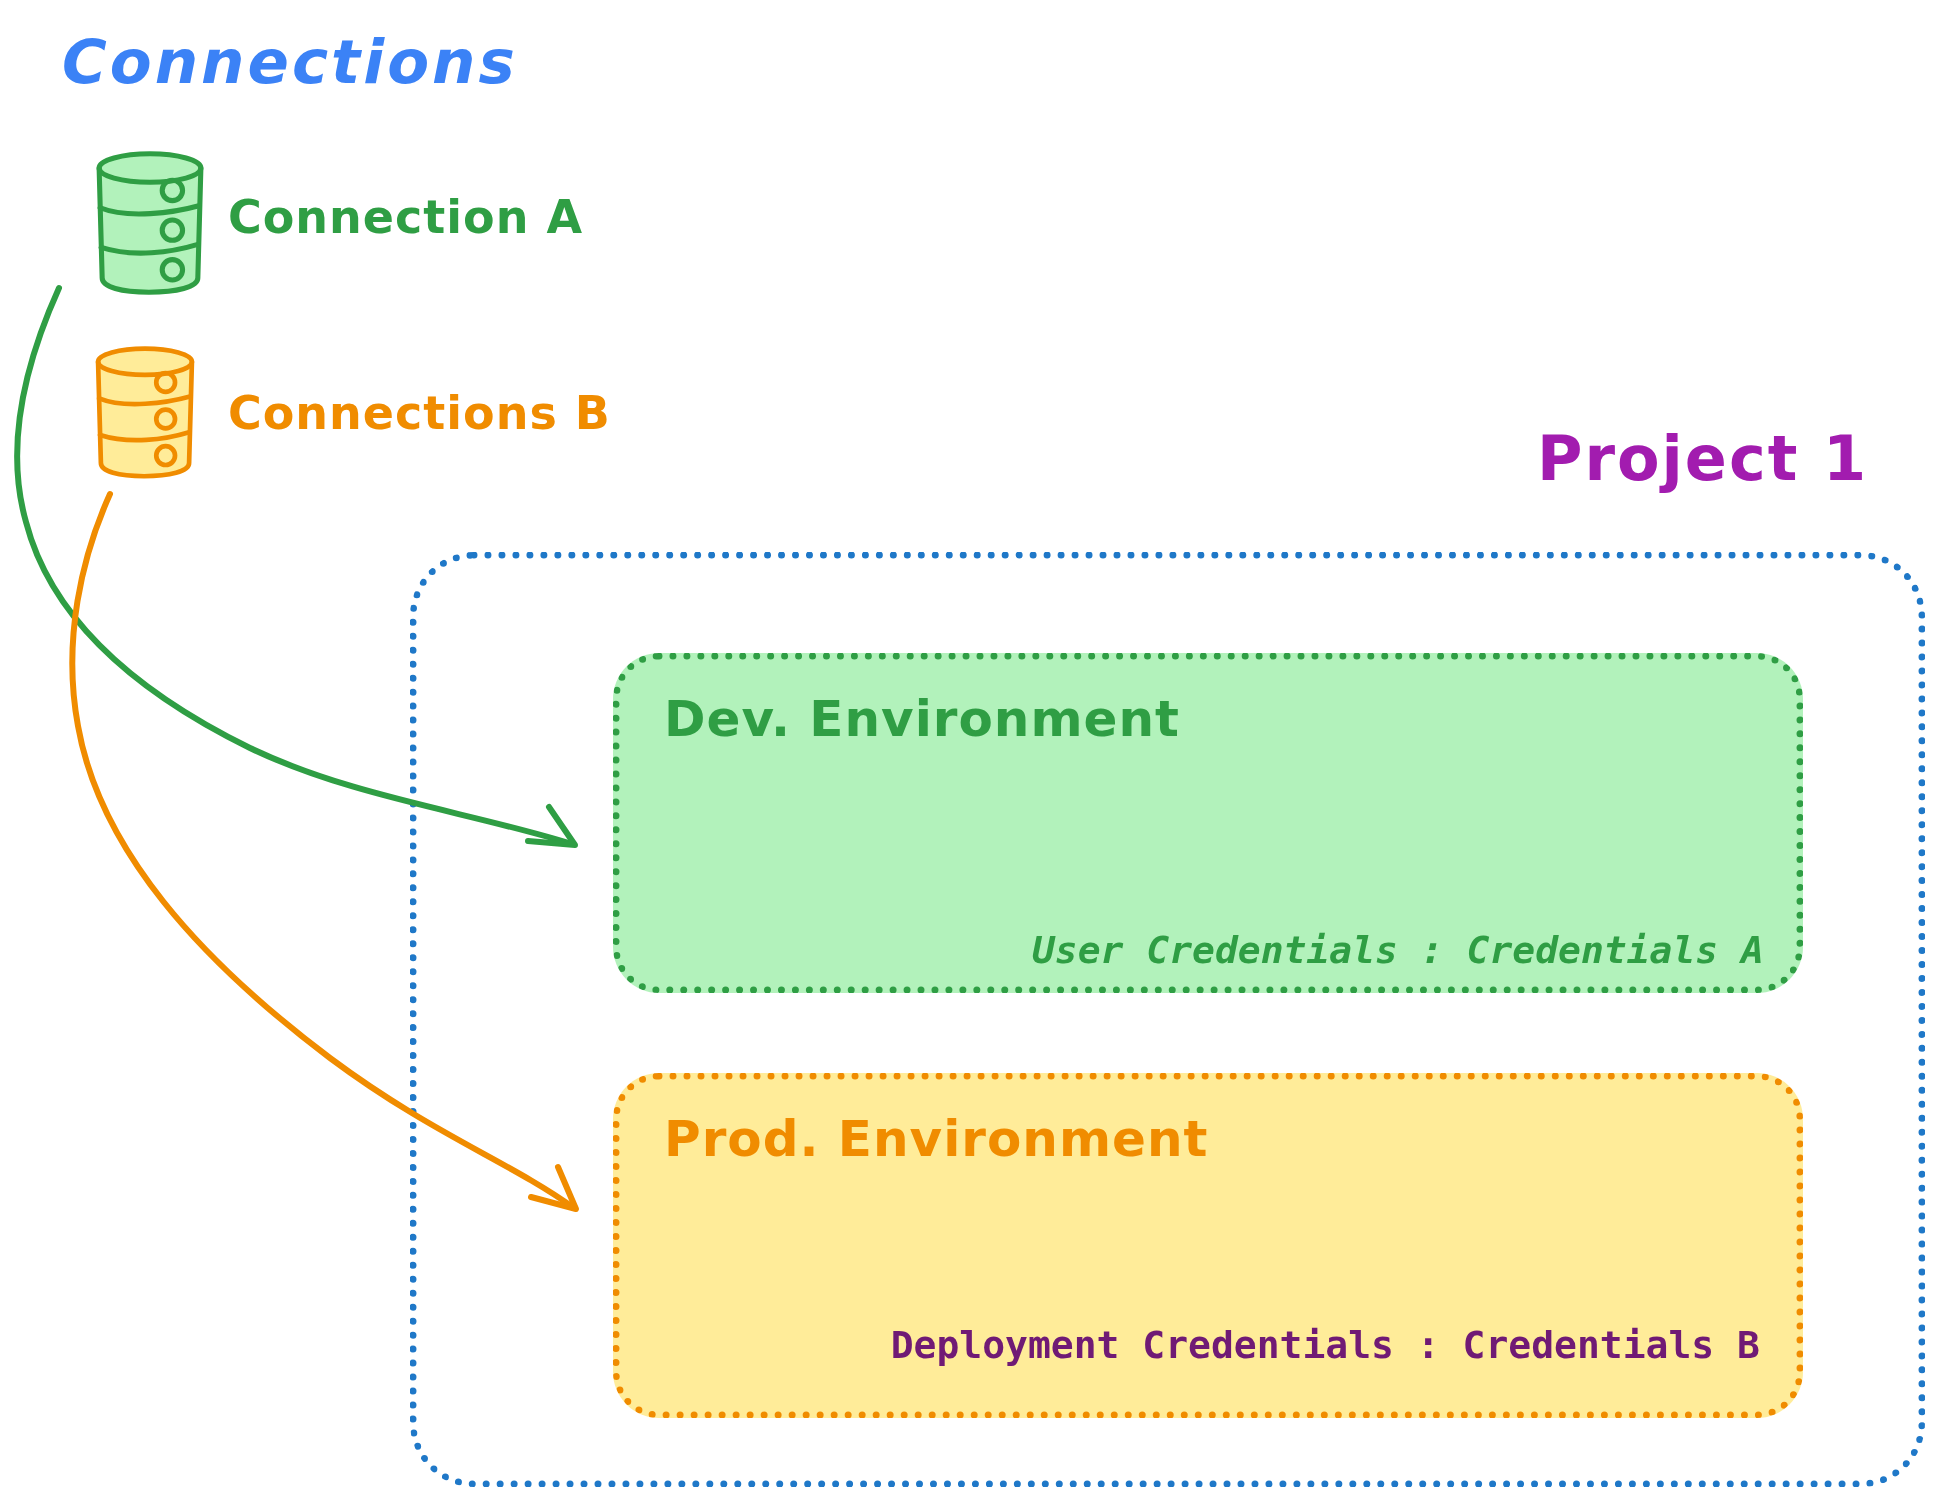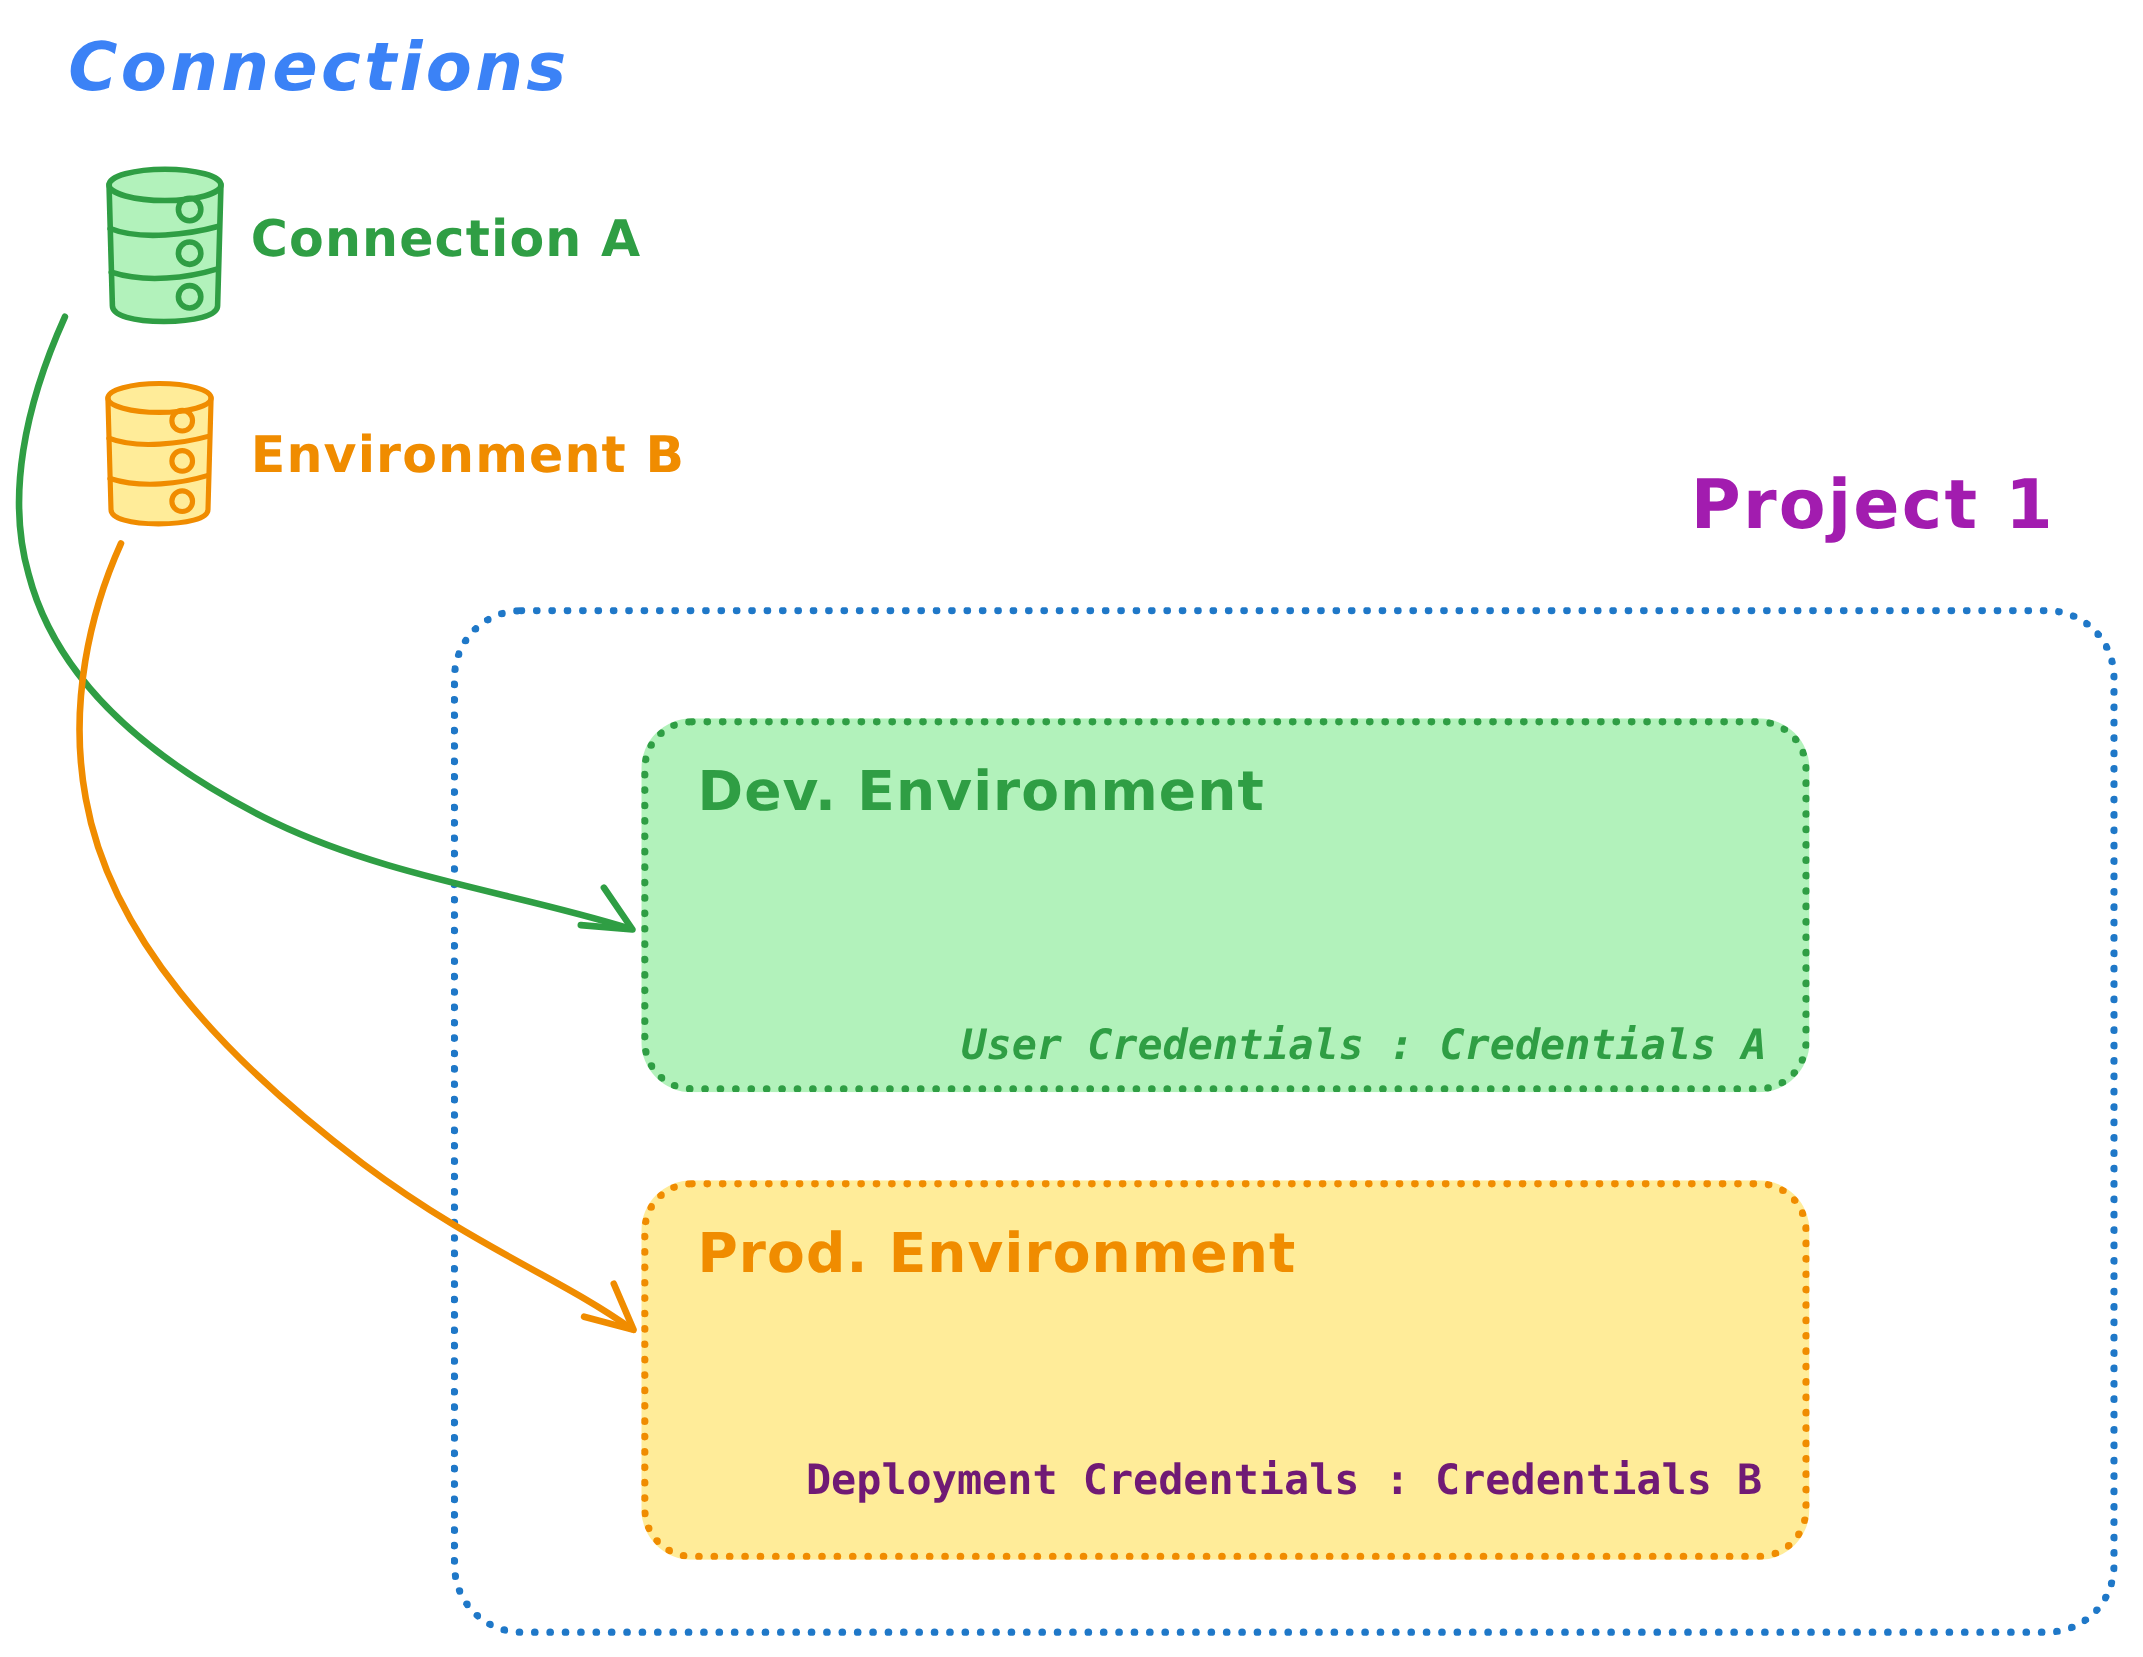--- a/index.html
+++ b/index.html
@@ -31,21 +31,21 @@
   }
   .project-box{
     position:absolute;left:410px;top:552px;
     width:1515px;height:935px;
     border:7px dotted #1f78c8;
     border-radius:64px;
     box-sizing:border-box;
     background:transparent;
   }
   .env-box{
-    position:absolute;left:583px;width:1062px;
+    position:absolute;left:613px;width:1190px;
     box-sizing:border-box;
     border-radius:46px;
   }
   .env-box.dev{
     top:653px;height:340px;
     background:#b2f2bb;border:7px dotted #2f9e44;
   }
   .env-box.prod{
     top:1073px;height:345px;
     background:#ffec99;border:7px dotted #f08c00;
@@ -93,21 +93,21 @@
   <svg class="conn-icon b db-orange" viewBox="0 0 114 146" aria-hidden="true">
     <path class="db-fill" d="M7 20 C7 11 29 5 57 5 C85 5 107 11 107 20 L104 128 C104 137 83 142 56 142 C29 142 10 137 10 128 Z" stroke="none"></path>
     <ellipse class="db-stroke" cx="57" cy="20" rx="50" ry="14"></ellipse>
     <path class="db-stroke" d="M7 20 L10 128 C10 137 29 142 56 142 C83 142 104 137 104 128 L107 20"></path>
     <path class="db-stroke" d="M8 59 C35 70 80 64 105 57"></path>
     <path class="db-stroke" d="M9 98 C40 108 78 103 104 95"></path>
     <circle class="db-stroke" cx="79" cy="42" r="10"></circle>
     <circle class="db-stroke" cx="79" cy="81" r="10"></circle>
     <circle class="db-stroke" cx="79" cy="120" r="10"></circle>
   </svg>
-  <div class="conn-label b">Environment B</div>
+  <div class="conn-label b">Connections B</div>
 
   <div class="project-label">Project 1</div>
   <div class="project-box"></div>
 
   <div class="env-box dev">
     <div class="env-title">Dev. Environment</div>
     <div class="env-cred">User Credentials : Credentials A</div>
   </div>
 
   <div class="env-box prod">

